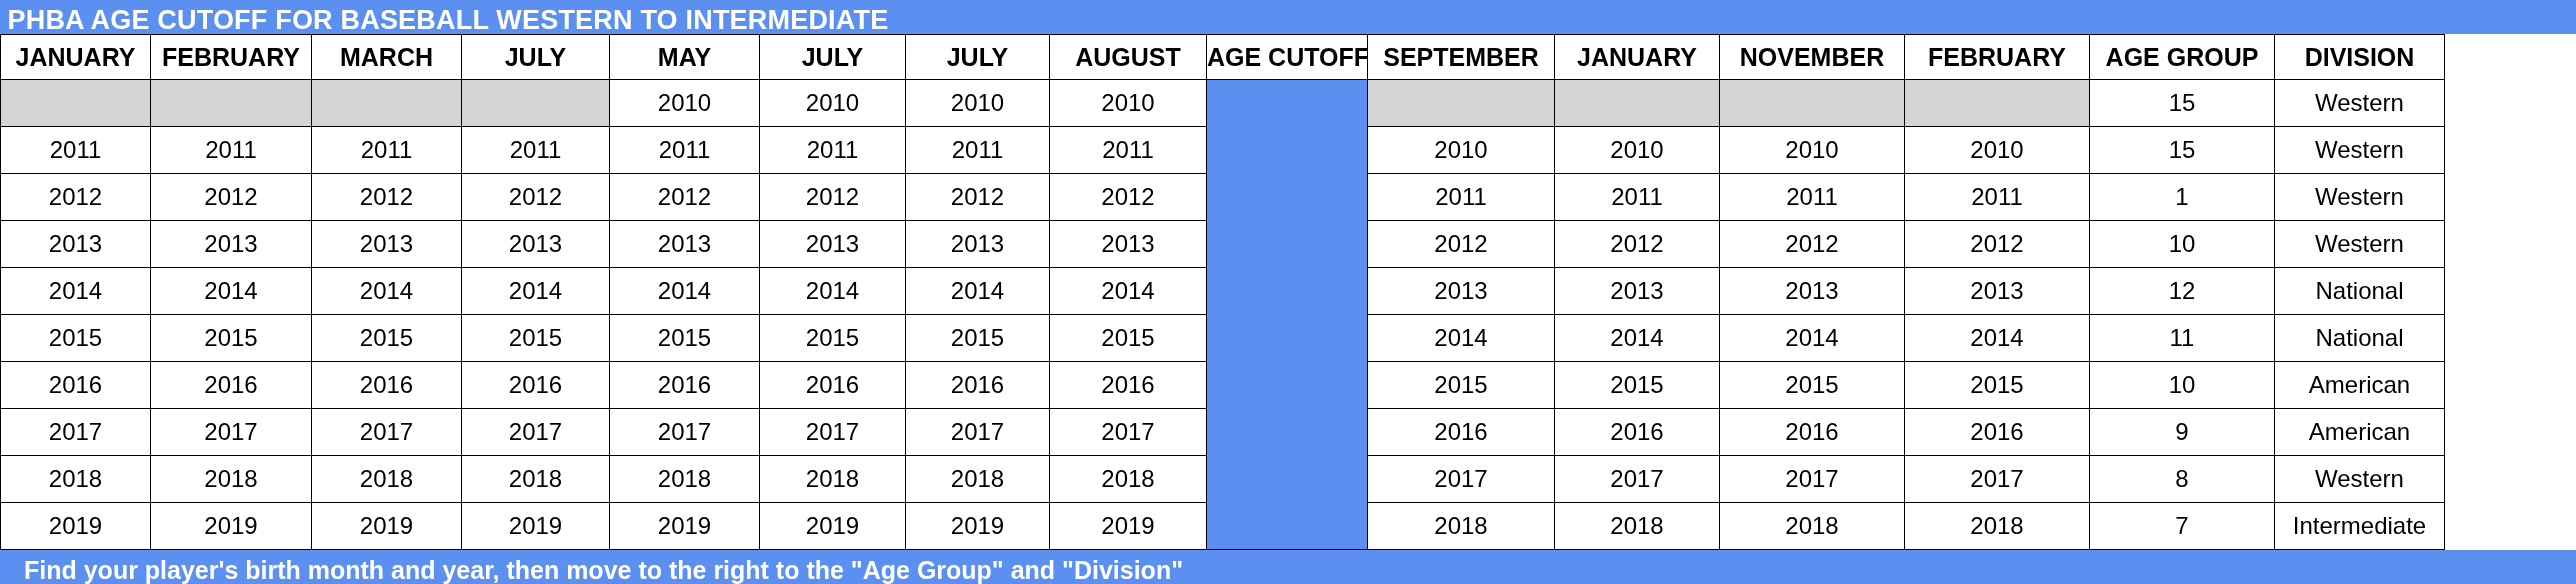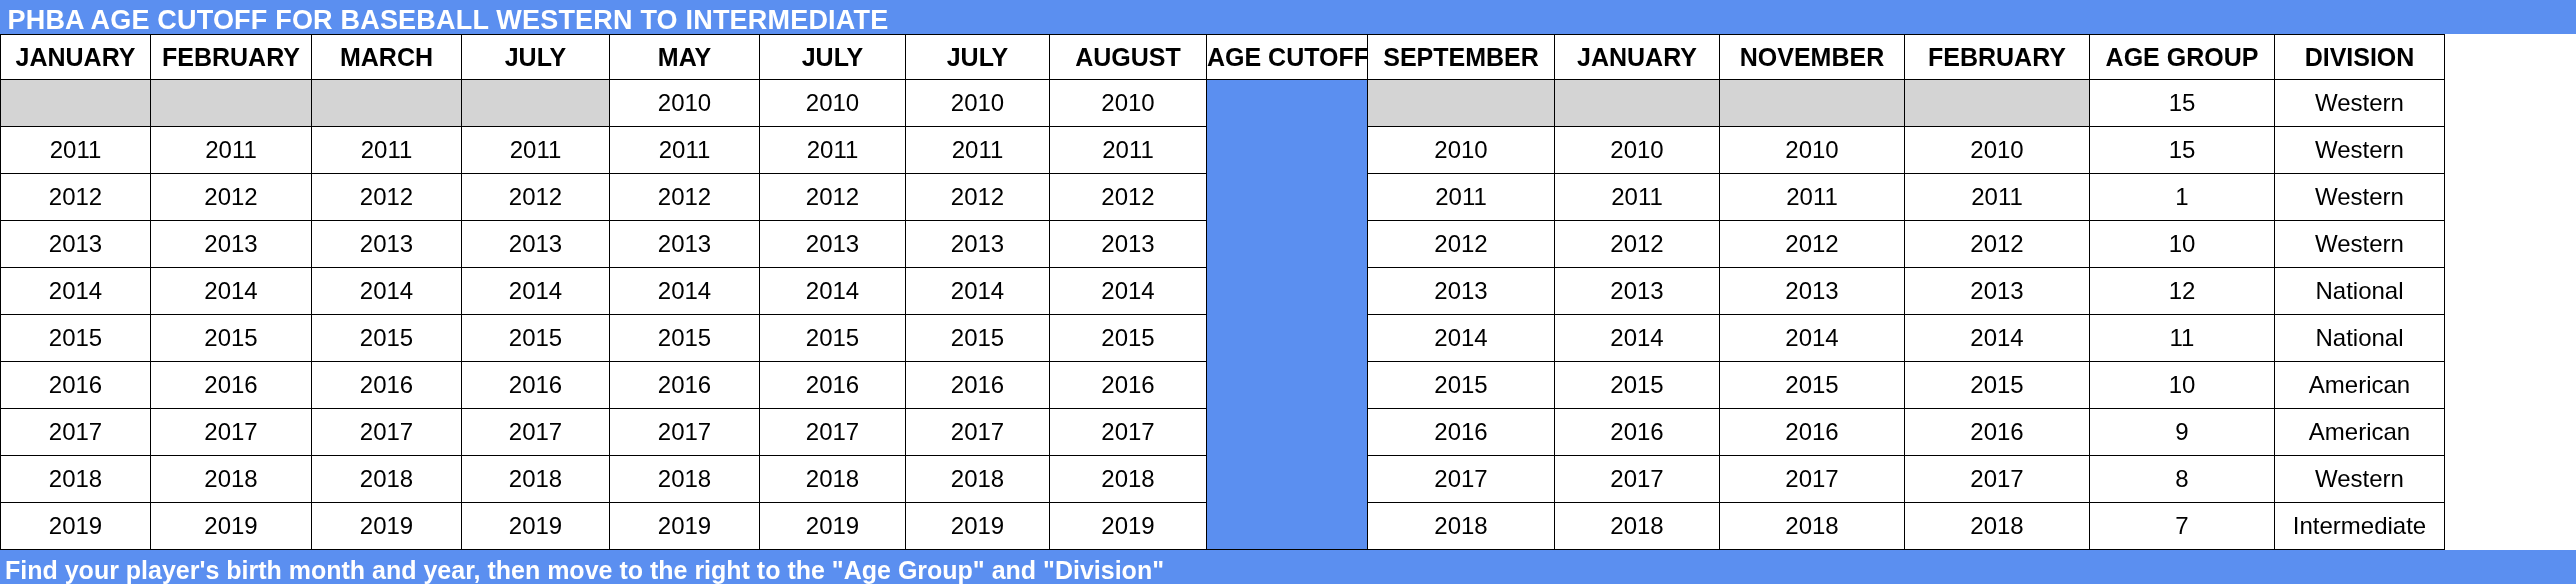--- a/index.html
+++ b/index.html
@@ -32,21 +32,21 @@
     white-space: nowrap;
     overflow: hidden;
   }
   .footer-bar {
     background: #5b8ff0;
     color: #ffffff;
     font-weight: bold;
     font-size: 25px;
     line-height: 41px;
     height: 41px;
-    padding-left: 5px;
+    padding-left: 24px;
     box-sizing: border-box;
     white-space: nowrap;
     overflow: hidden;
   }
   table.grid {
     border-collapse: collapse;
     table-layout: fixed;
     width: 2196px;
     flex: 1 1 auto;
   }

